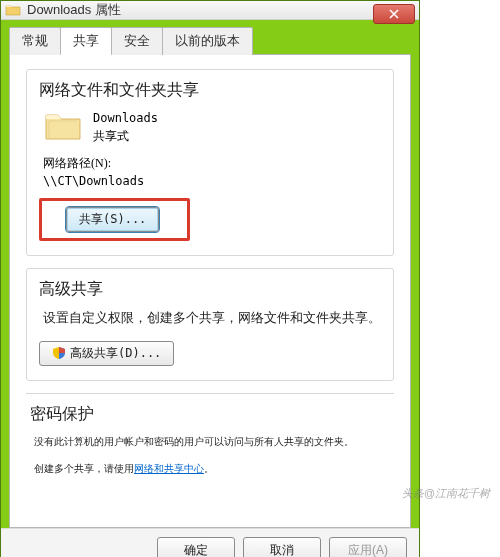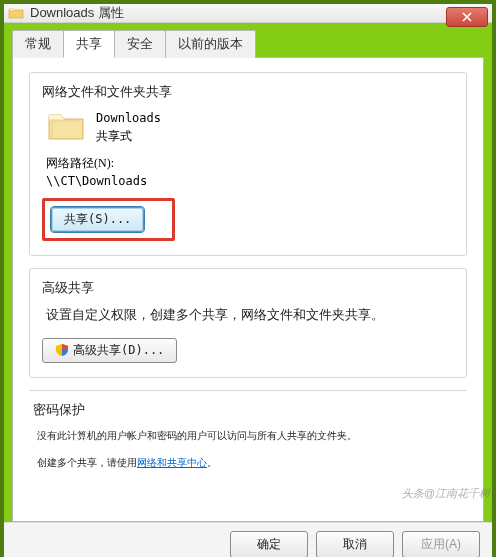--- a/index.html
+++ b/index.html
@@ -5,23 +5,23 @@
     * { margin: 0; padding: 0; box-sizing: border-box; }
     body {
       font-family: "Microsoft YaHei", "Segoe UI", Tahoma, sans-serif;
       font-size: 12px;
       background: #fff;
       width: 500px;
       height: 557px;
       overflow: hidden;
     }
     .window {
-      width: 496px;
+      width: 420px;
       height: 557px;
-      border: 4px solid #4d7c0f;
+      border: 1px solid #4d7c0f;
       background: #fff;
       display: flex;
       flex-direction: column;
       justify-content: space-between;
     }
     .titlebar {
       height: 28px;
       background: linear-gradient(to bottom, #f8f8f8, #e8e8e8);
       display: flex;
       align-items: center;
@@ -92,41 +92,41 @@
       background: #fff;
       overflow: hidden;
     }
     .group {
       border: 1px solid #d8d8d8;
       border-radius: 3px;
       padding: 10px 12px 14px 12px;
       margin-bottom: 12px;
     }
     .group-title {
-      font-size: 13px;
+      font-size: 16px;
       color: #222;
       margin-bottom: 8px;
     }
     .folder-row {
       display: flex;
       align-items: flex-start;
       margin: 6px 0 10px 4px;
     }
     .folder-icon {
       width: 40px;
       height: 34px;
       margin-right: 10px;
     }
     .folder-info { line-height: 1.5; font-family: "SimSun", monospace; }
     .path-label { margin: 6px 0 2px 4px; font-family: Liberation Serif, serif; }
     .path-value { margin: 0 0 10px 4px; font-family: "SimSun", monospace; }
     .share-btn-wrap {
       display: inline-block;
       border: 3px solid #d93a2b;
-      padding: 6px 28px 6px 6px;
+      padding: 6px 28px 6px 24px;
       border-radius: 2px;
     }
     .win-button {
       display: inline-flex;
       align-items: center;
       padding: 3px 12px;
       background: linear-gradient(to bottom, #fdfdfd, #e8e8e8);
       border: 1px solid #8a8a8a;
       border-radius: 3px;
       font-size: 12px;

